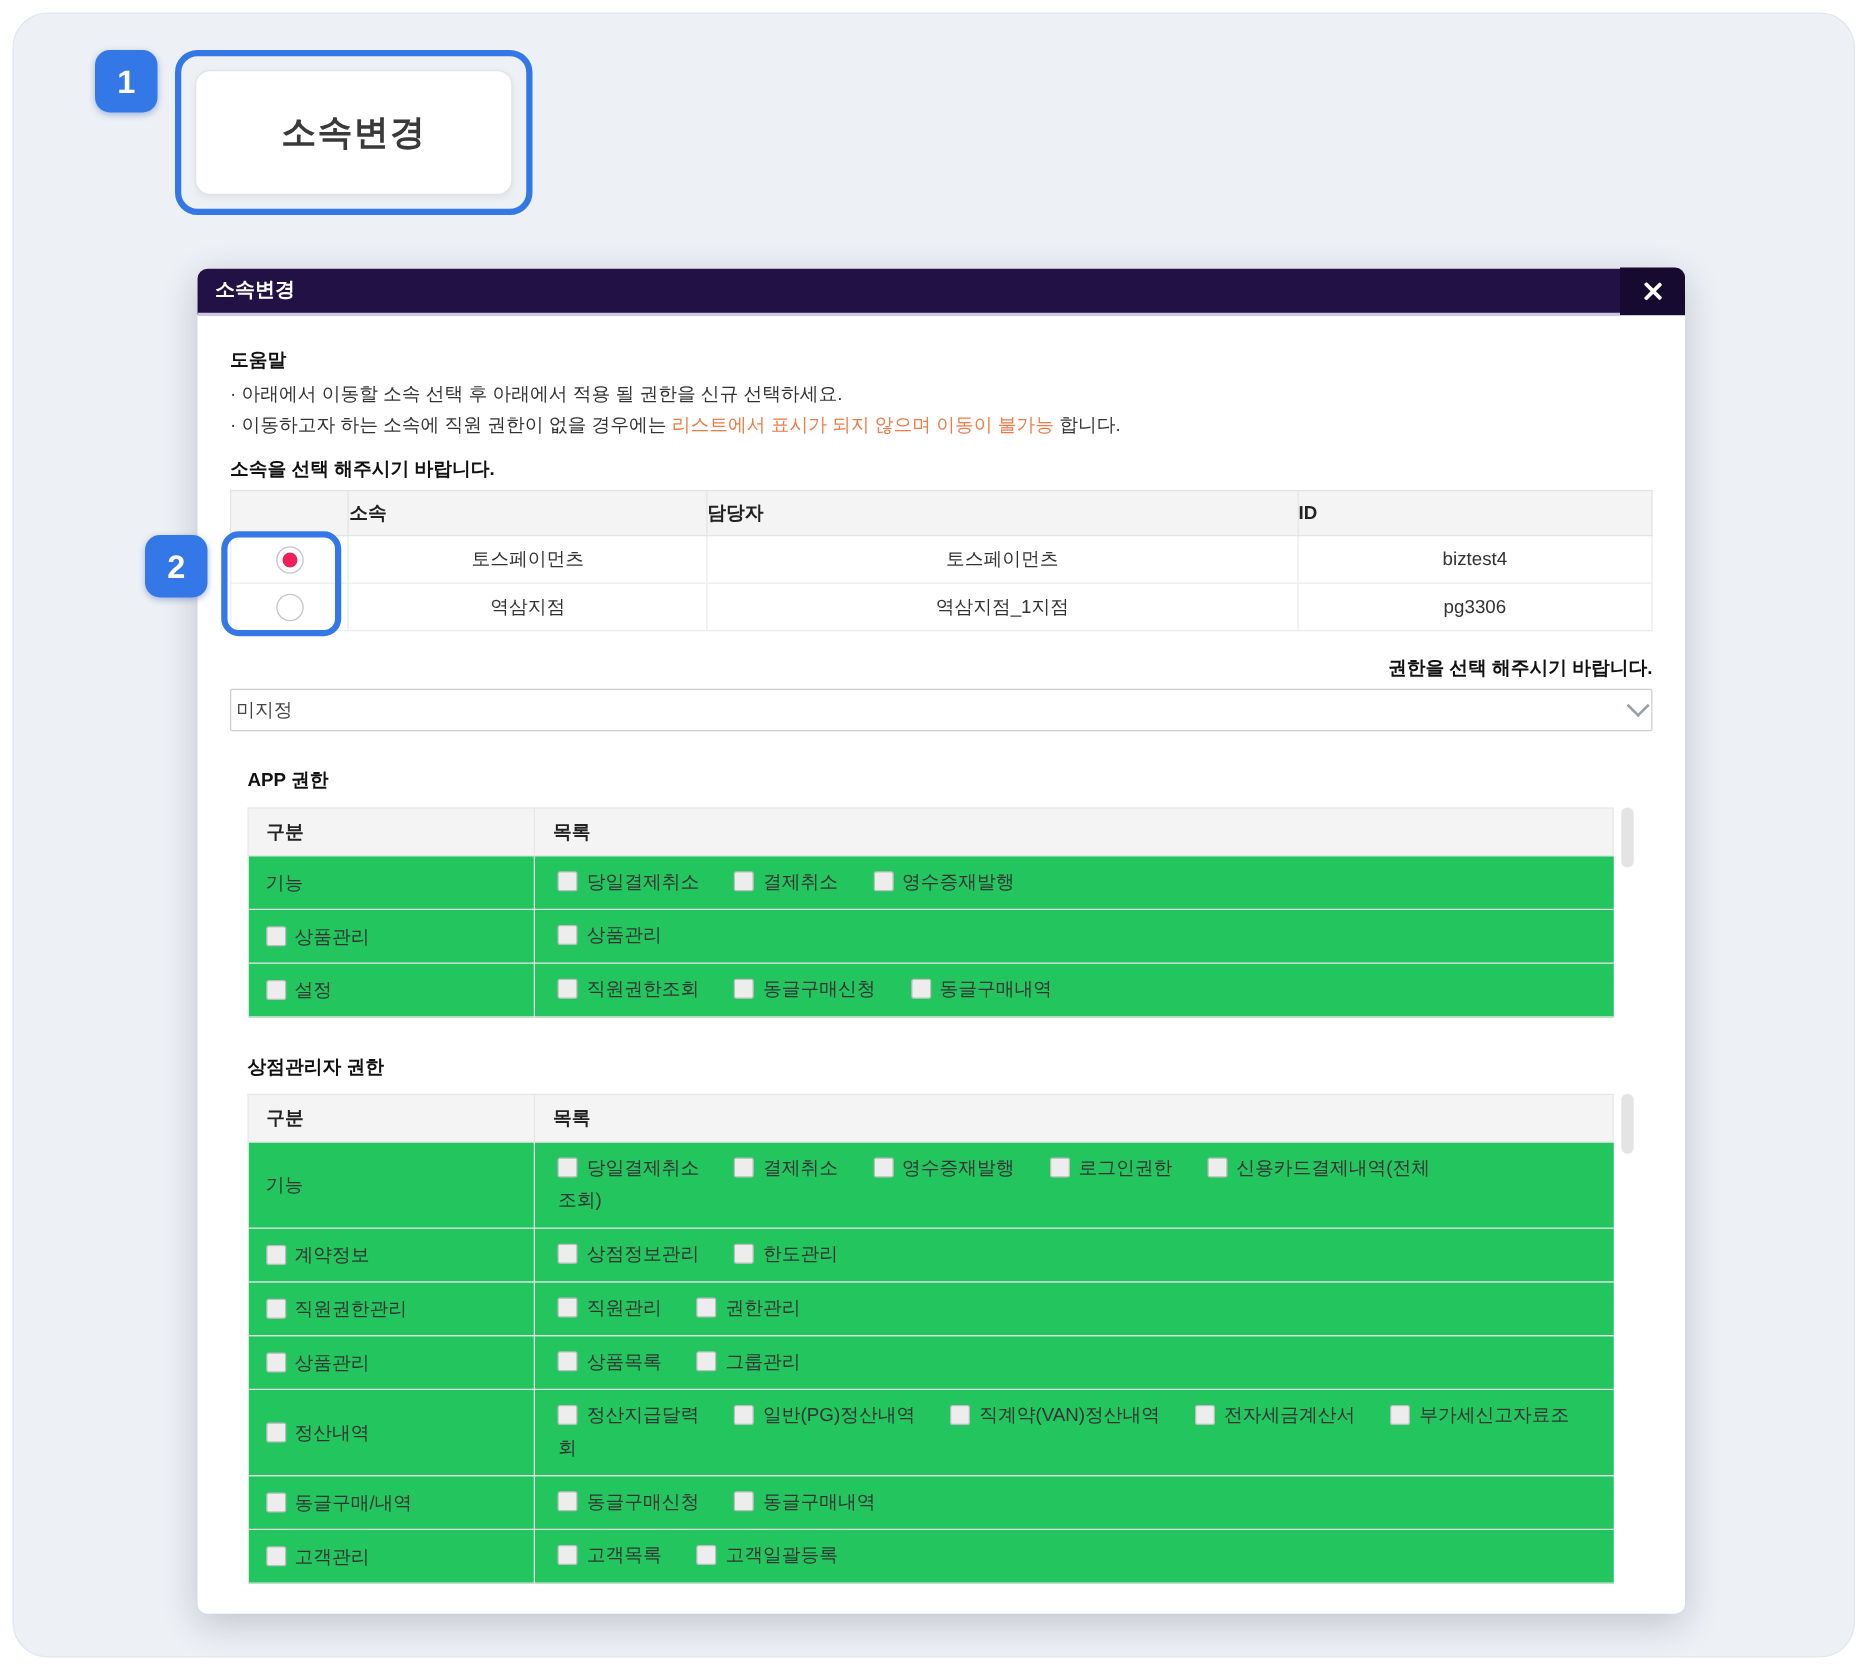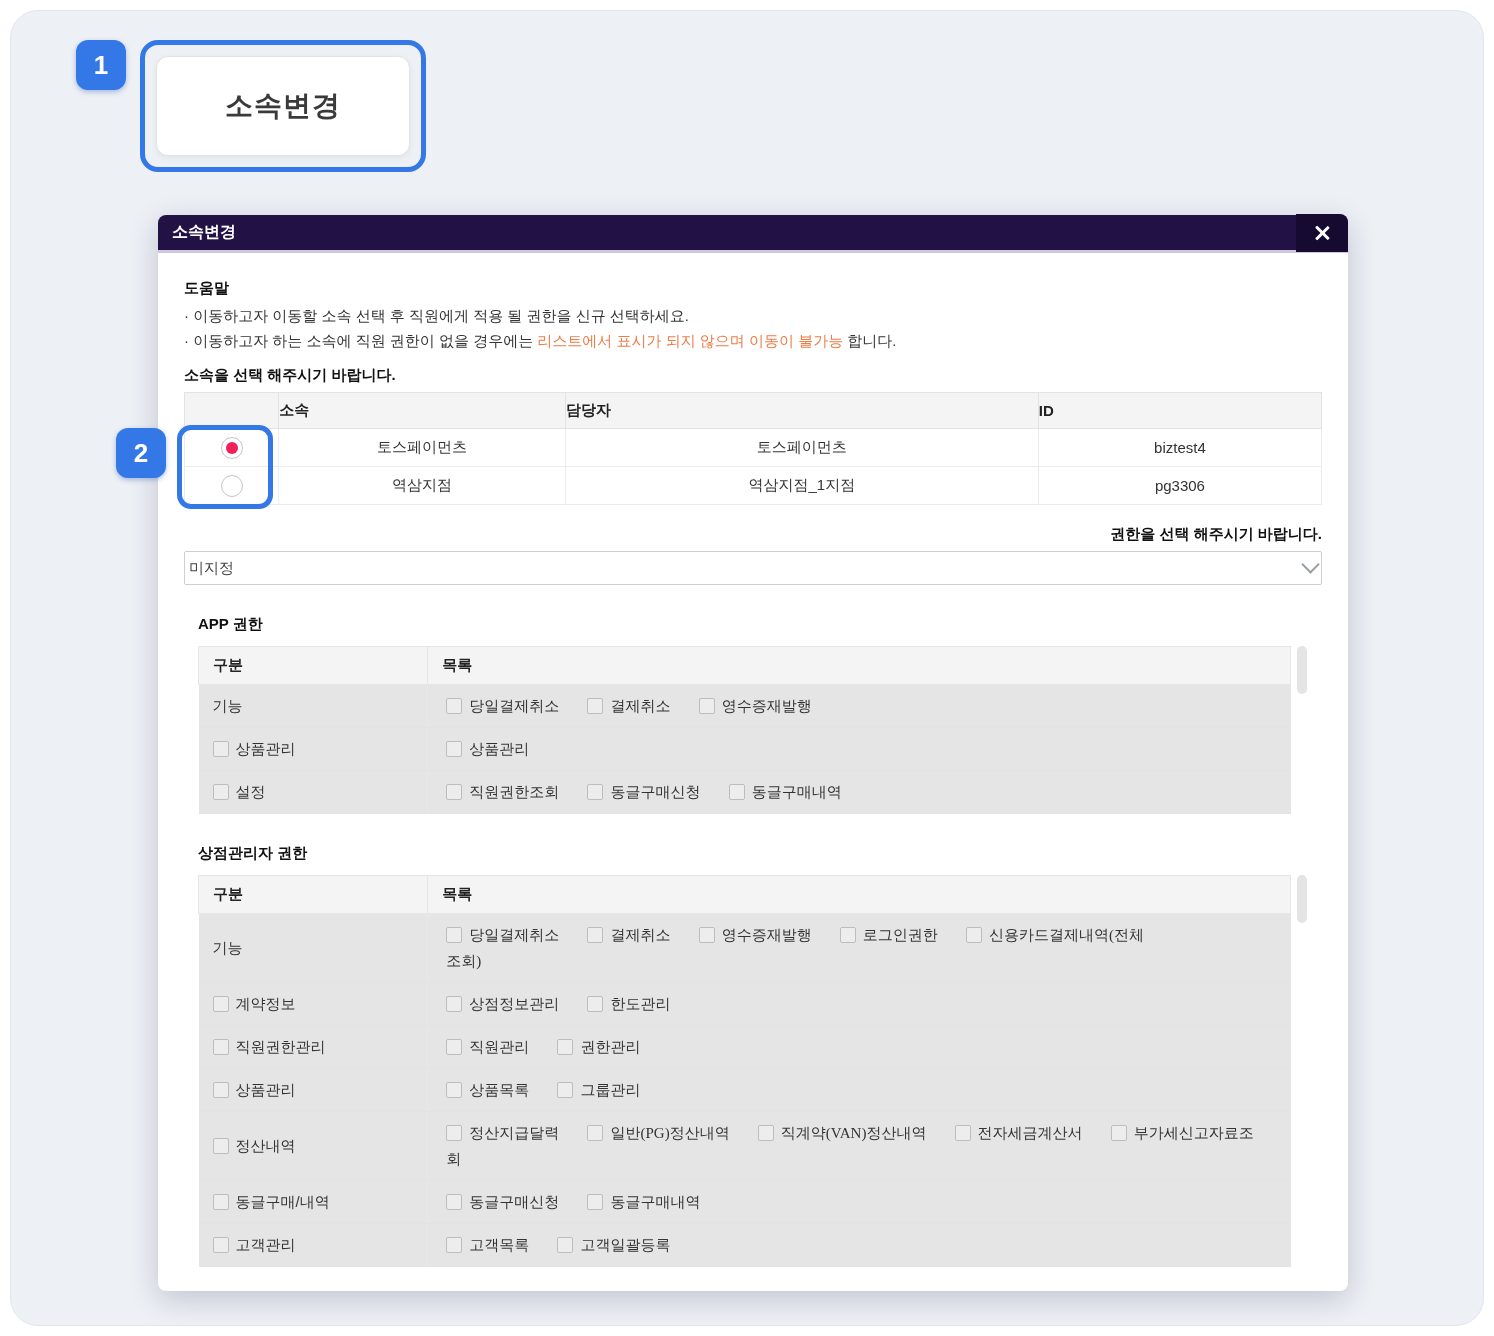--- a/index.html
+++ b/index.html
@@ -67,26 +67,26 @@
 
   
   .perm-section { margin:0 14px; }
   .perm-title { font-weight:bold; color:#111; margin-top:30px; margin-bottom:12px; }
   .perm-flex { display:flex; align-items:center; }
   .perm-table { flex:1; }
   .perm-table th { height:38px; background:#f4f4f4; font-weight:bold; font-size:15px; color:#222;
                    text-align:left; padding-left:14px; border:1px solid #e6e6e6; border-left:none; }
   .perm-table th:first-child { border-left:1px solid #e6e6e6; }
   .perm-table td { min-height:37px; height:37px; border-bottom:1px solid #e3e3e3; font-size:15px; color:#333;
-                   padding:8px 6px 8px 14px; vertical-align:middle; background:#e5e5e5; }
+                   padding:8px 6px 8px 14px; vertical-align:middle; background:#22c55e; }
   .perm-table td.cat { border-right:1px solid #e9e9e9; }
   .perm-table td.items { padding-left:18px; line-height:26px; }
   .cb { display:inline-block; width:16px; height:16px; background:#ededed; border:1px solid #bdbdbd;
         border-radius:2px; vertical-align:-3px; margin-right:7px; cursor:pointer; }
-  .perm-item { margin-right:24px;font-family:Liberation Serif, serif; }
+  .perm-item { margin-right:24px; }
   .items-narrow { display:block; max-width:705px; }
   .scroll-gutter { width:12px; margin-left:5px; position:relative; align-self:stretch; }
   .scroll-thumb { position:absolute; left:1px; top:0; width:10px; height:48px; background:#e4e4e4; border-radius:5px; }
 
   
   .modal-footer { display:flex; justify-content:center; padding:6px 0 10px 0; }
 </style>
 </head>
 <body>
 
@@ -102,21 +102,21 @@
     <div class="modal-header">
       <div class="modal-title">소속변경</div>
       <div class="modal-close">
           <span class="x-icon"></span>
         </div>
     </div>
 
     <div class="modal-body">
 
       <div class="help-heading">도움말</div>
-      <div class="help-line"><span>· 이동하고자 이동할 소속 선택 후 직원에게 적용 될 권한을 신규 선택하세요.</span></div>
+      <div class="help-line"><span>· 아래에서 이동할 소속 선택 후 아래에서 적용 될 권한을 신규 선택하세요.</span></div>
       <div class="help-line"><span>· 이동하고자 하는 소속에 직원 권한이 없을 경우에는 </span><span class="orange">리스트에서 표시가 되지 않으며 이동이 불가능</span><span> 합니다.</span></div>
 
       <div class="section-label">소속을 선택 해주시기 바랍니다.</div>
       <div class="org-wrap">
         <div class="badge badge2">2</div>
         <div class="anno2-outline"></div>
         <table class="org-table">
           <colgroup>
               <col style="width:8.3%">
               <col style="width:25.2%">

